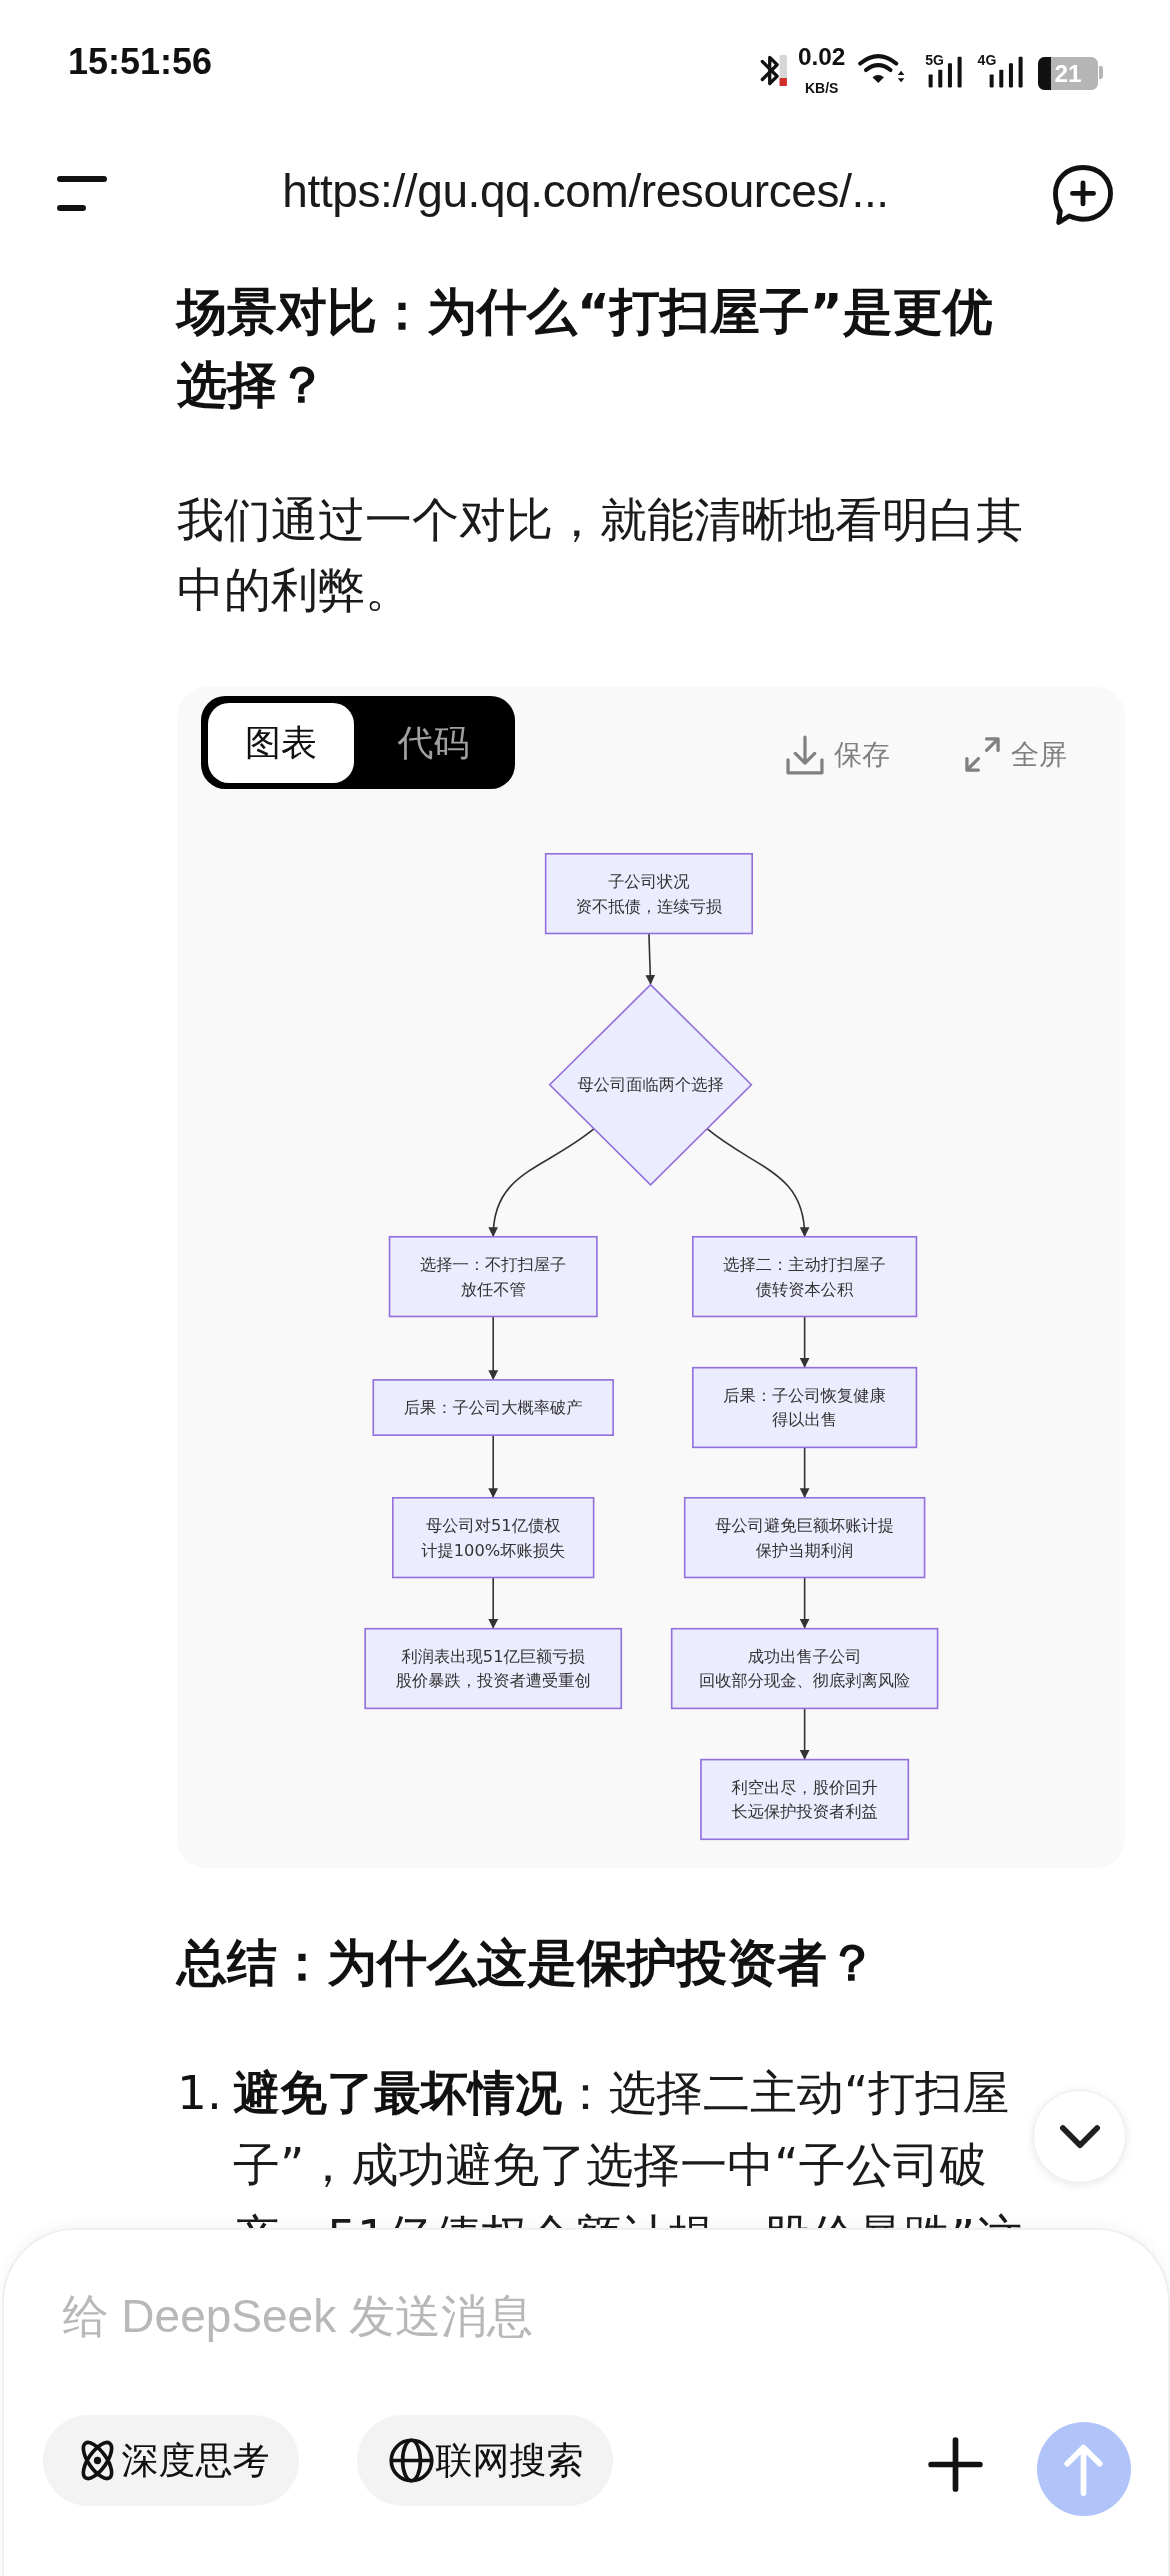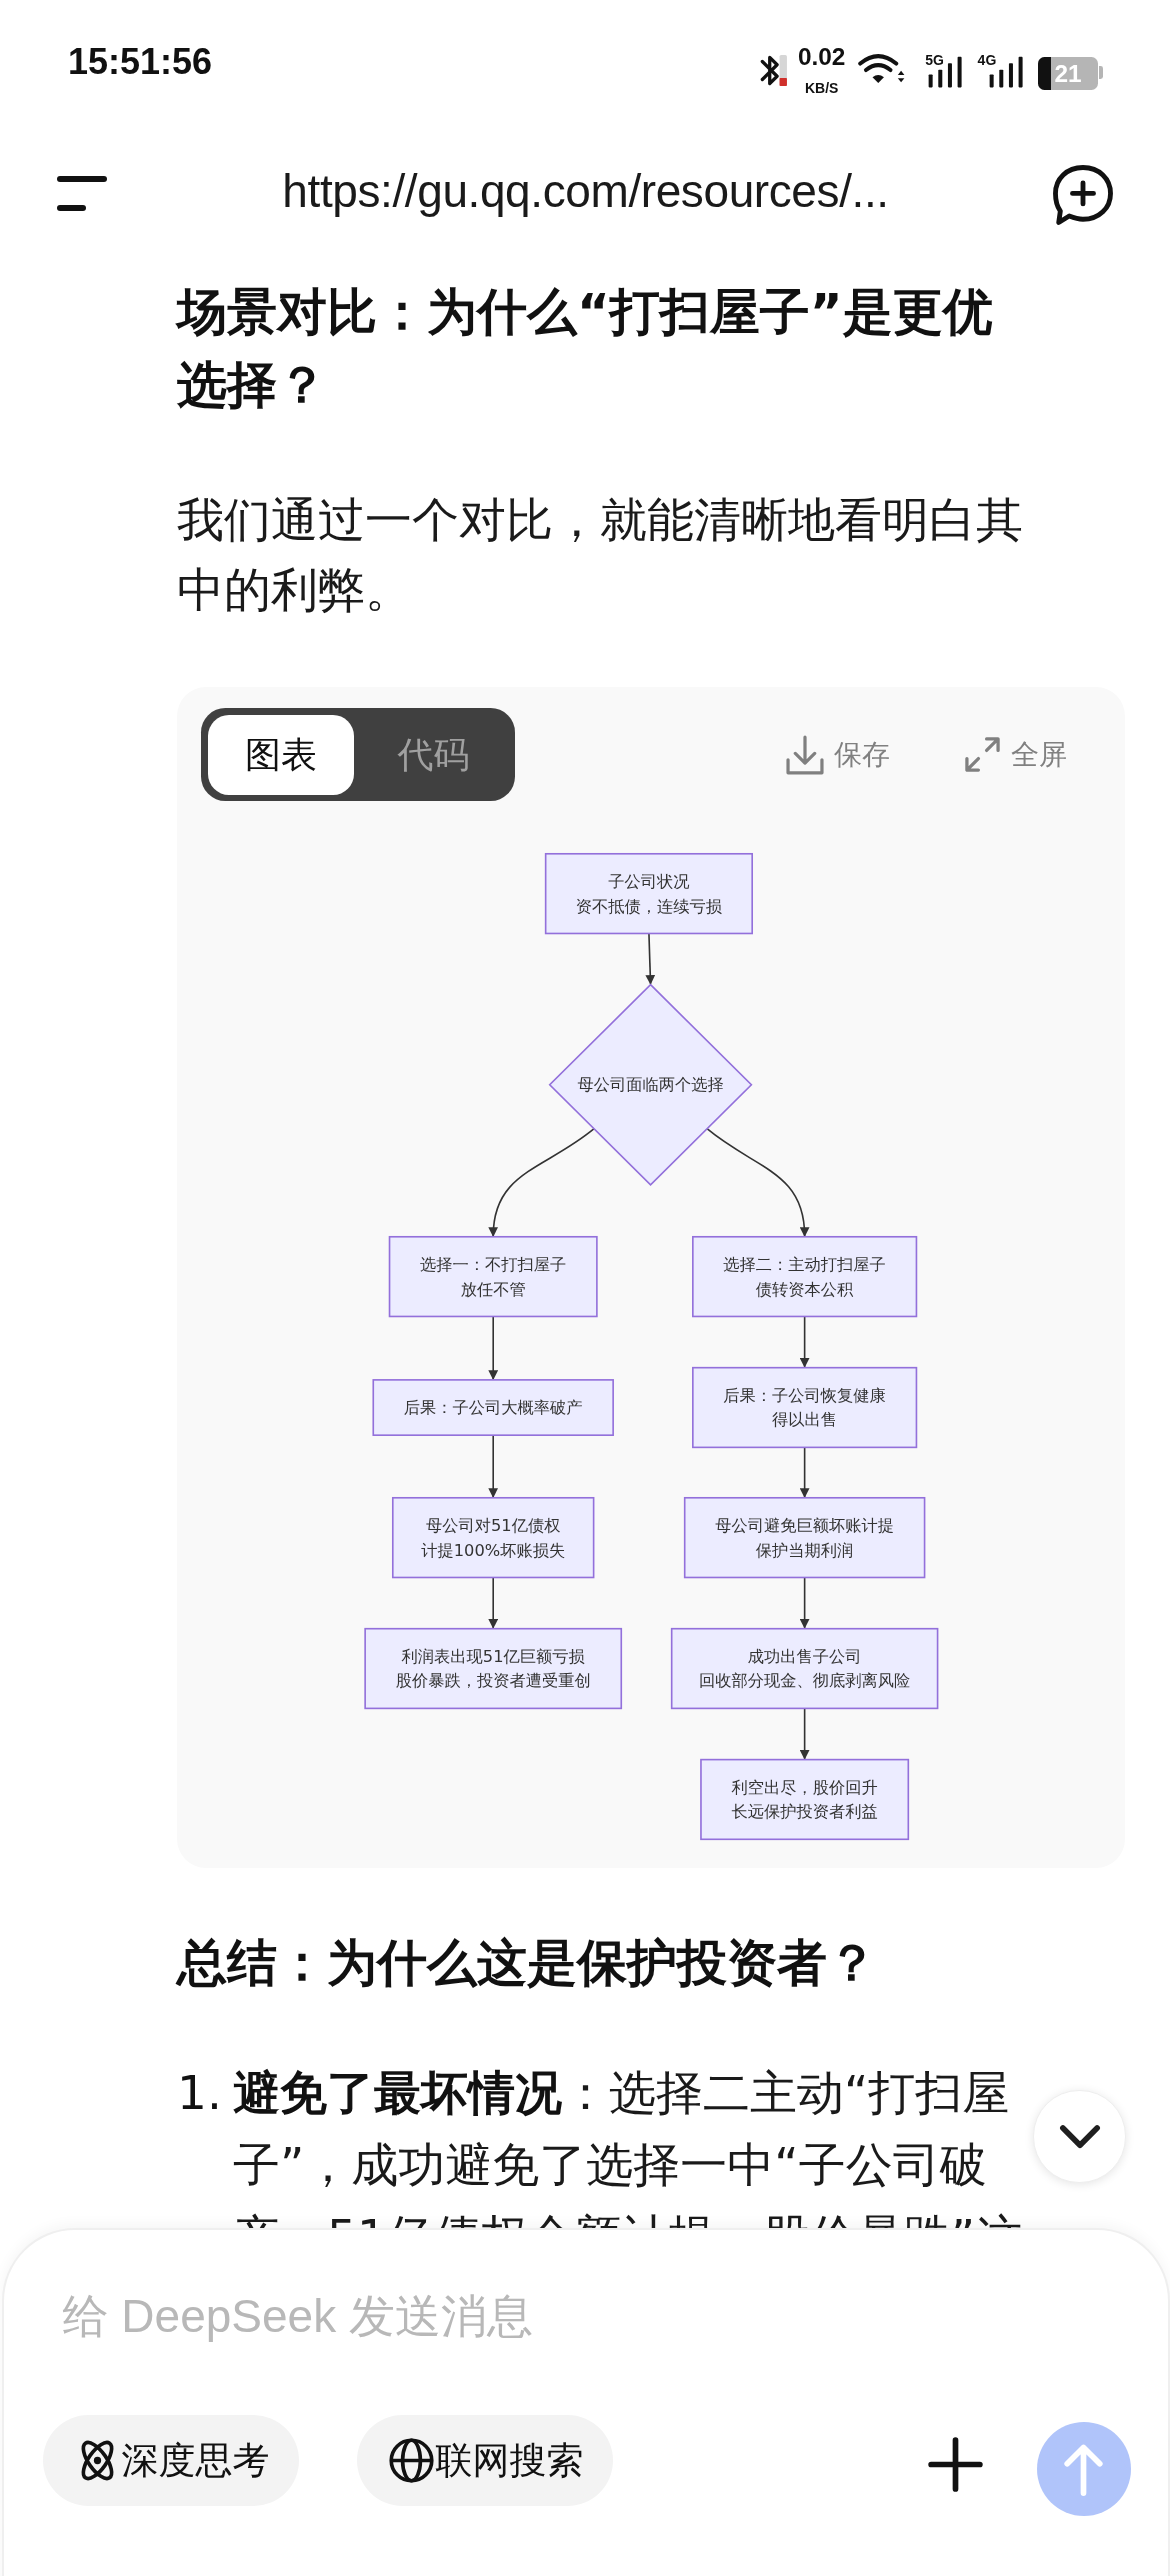--- a/index.html
+++ b/index.html
@@ -25,21 +25,21 @@
   .menu-btn .l2 { position: absolute; left: 6.5px; top: 36px; width: 29px; height: 5.7px; border-radius: 3.3px; background: #111; }
   .url-text { position: absolute; left: 0; right: 0; top: 164px; text-align: center; font-size: 46px; color: #1a1a1a; font-family: "Liberation Sans", sans-serif; letter-spacing: -0.4px; }
   .newchat-btn { position: absolute; left: 1049px; top: 161px; width: 68px; height: 68px; cursor: pointer; }
 
   
   .h2 { position: absolute; left: 177px; width: 919px; font-size: 50px; font-weight: bold; line-height: 73px; color: #111; }
   .p { position: absolute; left: 177px; width: 919px; font-size: 47px; line-height: 70px; color: #1a1a1a; }
 
   
   .card { position: absolute; left: 177px; top: 687px; width: 948px; height: 1181px; border-radius: 29px; background: #f9f9f9; }
-  .seg { position: absolute; left: 24.4px; top: 21px; width: 314px; height: 93px; border-radius: 24.4px; background: #404040; }
+  .seg { position: absolute; left: 24.4px; top: 9px; width: 314px; height: 93px; border-radius: 24.4px; background: #000000; }
   .seg-tab { position: absolute; top: 6.5px; height: 80px; width: 146px; border-radius: 21px; font-size: 36px; line-height: 80px; text-align: center; cursor: pointer; }
   .seg-tab.active { left: 6.5px; background: #ffffff; color: #111; }
   .seg-tab.inactive { left: 159px; color: #a0a0a0; }
   .card-action { position: absolute; top: 39px; height: 57px; display: flex; align-items: center; gap: 8.1px; font-size: 28px; color: #808080; cursor: pointer; }
   .card-action svg { display: block; }
 
   .chart { position: absolute; left: 0; top: 0; width: 1171px; height: 2576px; pointer-events: none; }
   .node-text { font-family: "DejaVu Sans", "Liberation Sans", sans-serif; font-size: 20px; fill: #333; }
 
   

